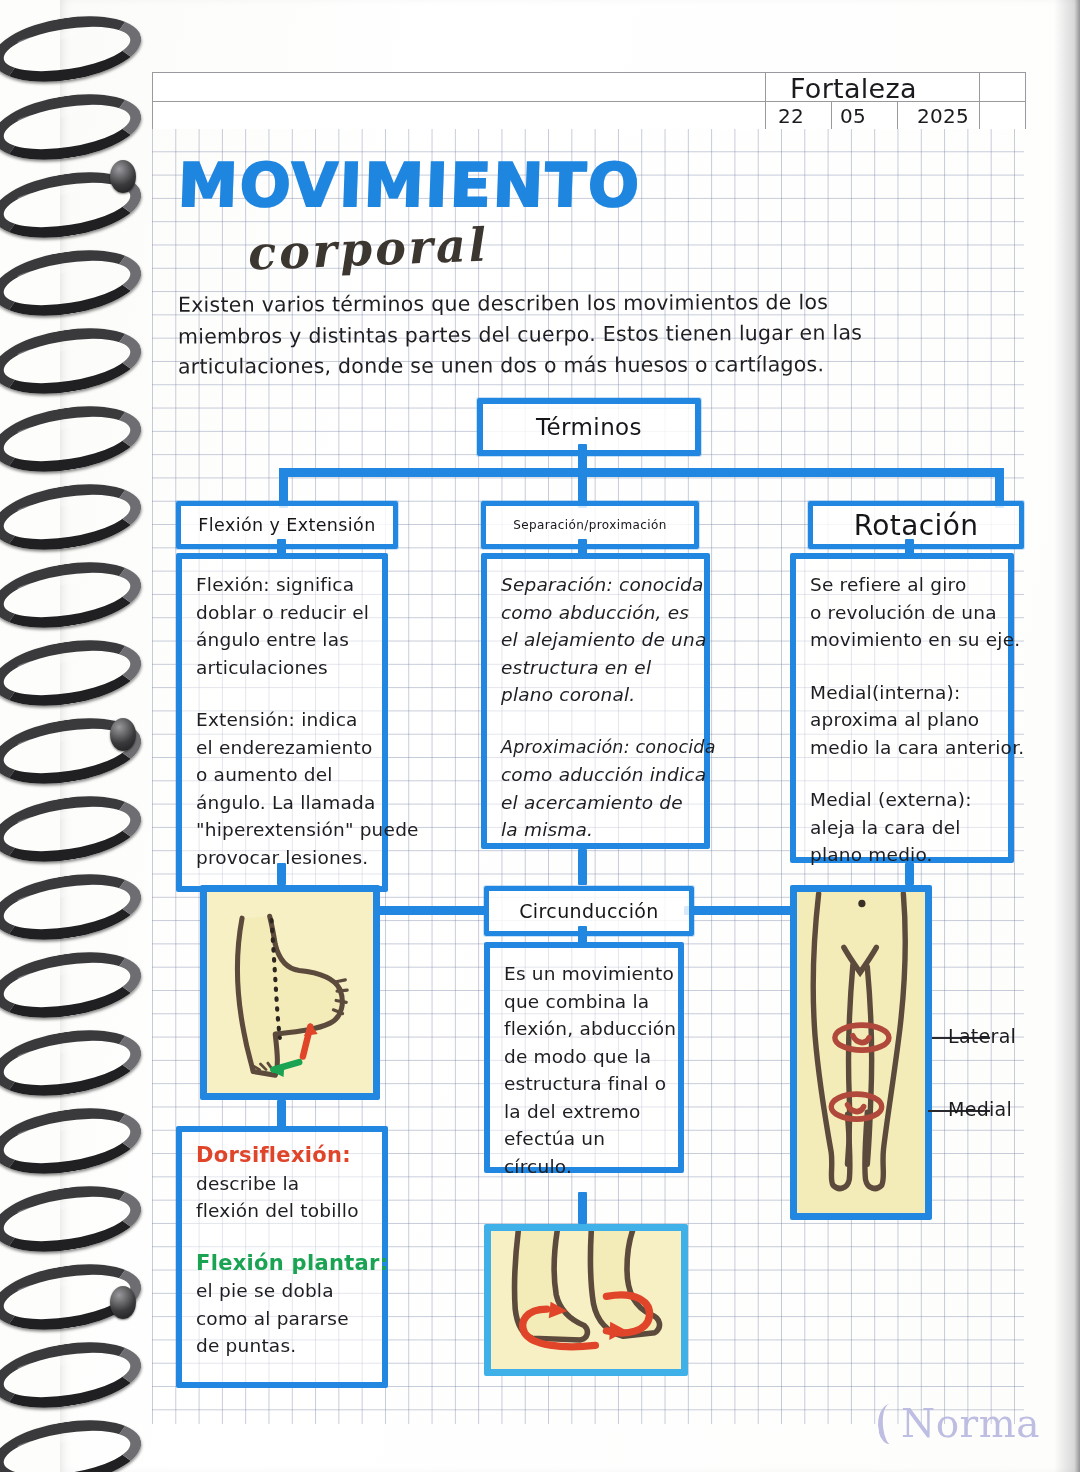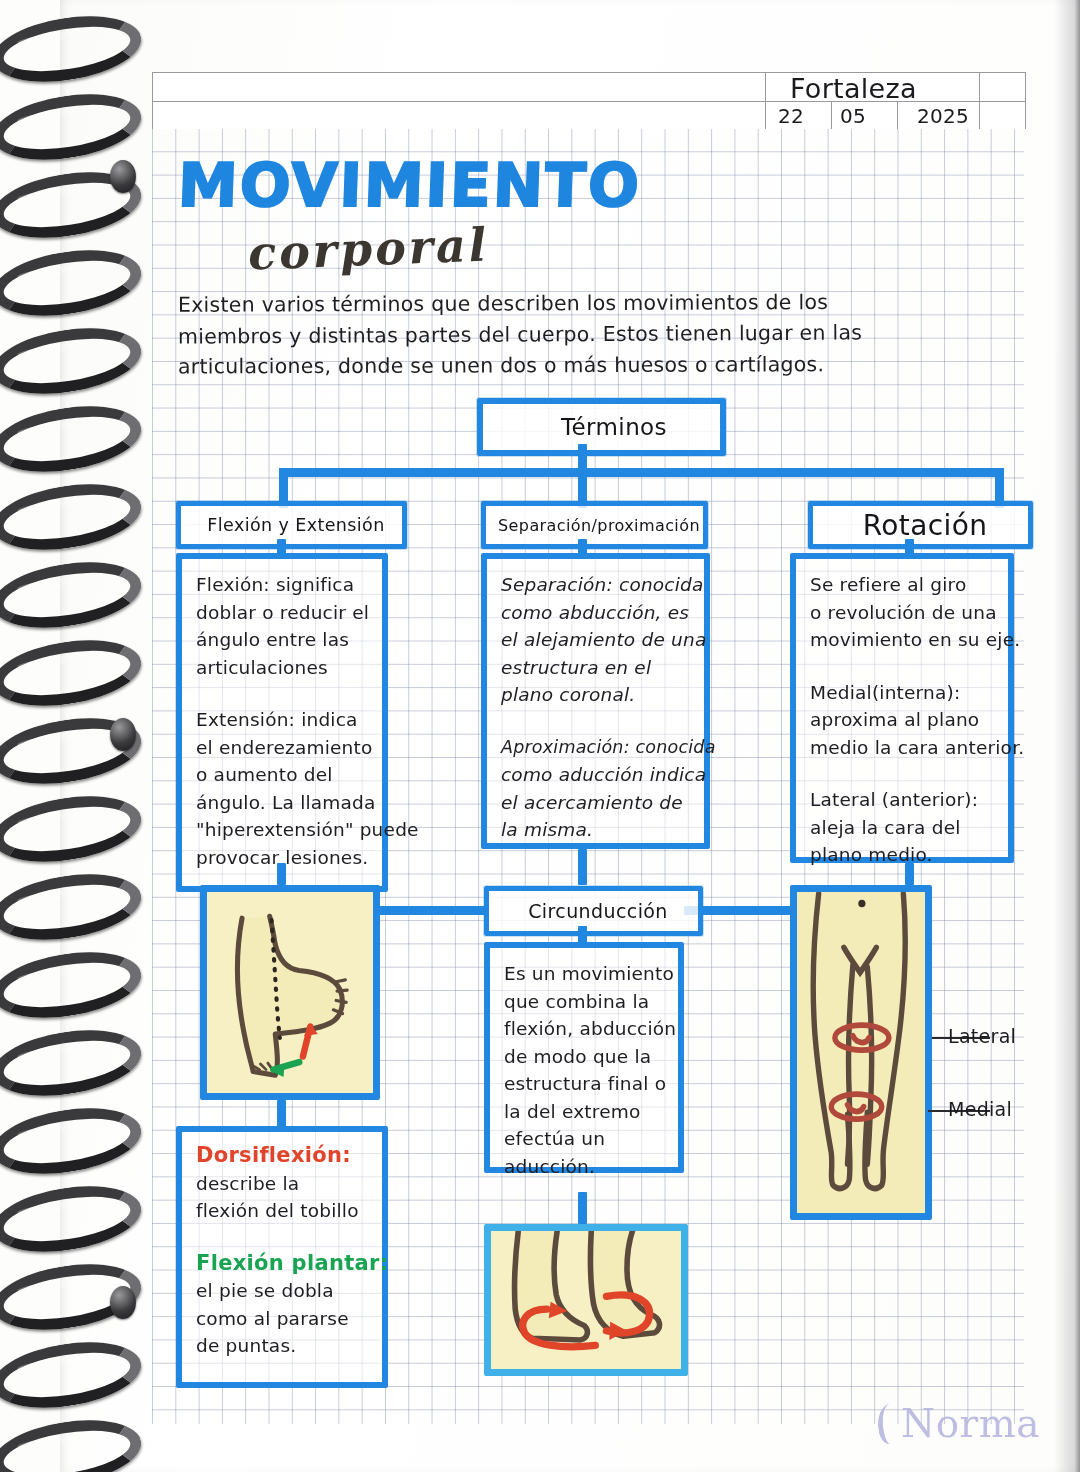--- a/index.html
+++ b/index.html
@@ -107,21 +107,21 @@
   .intro div:nth-child(3){transform:rotate(-.2deg);}
 
   
   .mbox{
     position:absolute;
     border:6px solid #2287e0;
     background:rgba(255,255,255,.55);
     box-shadow:0 0 0 1px rgba(34,135,224,.25);
     border-radius:2px;
   }
-  .mbox.thin{border-width:5px;padding-left:9px;}
+  .mbox.thin{border-width:5px;}
   .mbox.hdrbox{
     display:flex;align-items:center;justify-content:center;
     background:rgba(255,255,255,.82);
   }
   .mbox .lbl{
     font-size:28px;color:#16161a;letter-spacing:.4px;white-space:nowrap;
   }
   .mbox .lbl.small{font-size:17.5px;}
   .mbox .lbl.big{font-size:23px;}
 
@@ -227,21 +227,21 @@
 
   <div class="title-main">MOVIMIENTO</div>
   <div class="title-sub">corporal</div>
 
   <div class="intro hw">
     <div>Existen varios términos que describen los movimientos de los</div>
     <div>miembros y distintas partes del cuerpo. Estos tienen lugar en las</div>
     <div>articulaciones, donde se unen dos o más huesos o cartílagos.</div>
   </div>
 
-  <div class="mbox hdrbox" style="left:477px;top:398px;width:212px;height:46px;padding-left:25px;">
+  <div class="mbox hdrbox" style="left:477px;top:398px;width:212px;height:46px;">
     <span class="lbl big hw">Términos</span>
   </div>
 
   <div class="conn v" style="left:578px;top:444px;height:28px;"></div>
 
   <div class="conn h" style="left:279px;top:468px;width:725px;"></div>
 
   <div class="conn v" style="left:279px;top:468px;height:40px;"></div>
   <div class="conn v" style="left:578px;top:468px;height:40px;"></div>
   <div class="conn v" style="left:995px;top:468px;height:40px;"></div>
@@ -262,21 +262,21 @@
       <span class="ln">Extensión: indica</span>
       <span class="ln">el enderezamiento</span>
       <span class="ln">o aumento del</span>
       <span class="ln">ángulo. La llamada</span>
       <span class="ln">"hiperextensión" puede</span>
       <span class="ln">provocar lesiones.</span>
     </p>
   </div>
 
   <div class="mbox hdrbox thin" style="left:481px;top:501px;width:208px;height:38px;">
-    <span class="lbl small hw" style="font-size:16px">Separación/proximación</span>
+    <span class="lbl small hw" style="font-size:12px">Separación/proximación</span>
   </div>
   <div class="conn v" style="left:578px;top:539px;height:18px;"></div>
 
   <div class="bodybox hw" style="left:481px;top:553px;width:229px;height:296px;font-style:italic;">
     <p>
       <span class="ln">Separación: conocida</span>
       <span class="ln">como abducción, es</span>
       <span class="ln">el alejamiento de una</span>
       <span class="ln">estructura en el</span>
       <span class="ln">plano coronal.</span>
@@ -299,21 +299,21 @@
       <span class="ln">Se refiere al giro</span>
       <span class="ln">o revolución de una</span>
       <span class="ln">movimiento en su eje.</span>
     </p>
     <p>
       <span class="ln">Medial(interna):</span>
       <span class="ln">aproxima al plano</span>
       <span class="ln">medio la cara anterior.</span>
     </p>
     <p>
-      <span class="ln">Lateral (anterior):</span>
+      <span class="ln">Medial (externa):</span>
       <span class="ln">aleja la cara del</span>
       <span class="ln">plano medio.</span>
     </p>
   </div>
 
   <div class="conn v" style="left:277px;top:863px;height:22px;"></div>
   <div class="conn v" style="left:578px;top:849px;height:36px;"></div>
   <div class="conn v" style="left:905px;top:863px;height:22px;"></div>
 
   <div class="conn h" style="left:378px;top:906px;width:108px;"></div>
@@ -370,21 +370,21 @@
 
   <div class="bodybox hw" style="left:484px;top:942px;width:200px;height:231px;">
     <p>
       <span class="ln">Es un movimiento</span>
       <span class="ln">que combina la</span>
       <span class="ln">flexión, abducción</span>
       <span class="ln">de modo que la</span>
       <span class="ln">estructura final o</span>
       <span class="ln">la del extremo</span>
       <span class="ln">efectúa un</span>
-      <span class="ln">aducción.</span>
+      <span class="ln">círculo.</span>
     </p>
   </div>
   <div class="conn v" style="left:578px;top:1192px;height:32px;"></div>
 
   <div class="illbox cyan" style="left:484px;top:1224px;width:204px;height:152px;">
     <svg viewBox="0 0 204 152" preserveAspectRatio="none">
 
       <path d="M30 -6 C26 26, 24 56, 26 86 C28 104, 34 114, 44 118
                L96 120 C104 118, 106 110, 100 104
                C86 98, 74 88, 70 70 C66 46, 68 18, 72 -6" fill="#f4ecb8" stroke="#5c4a3c" stroke-width="6" stroke-linejoin="round" stroke-linecap="round"></path>

